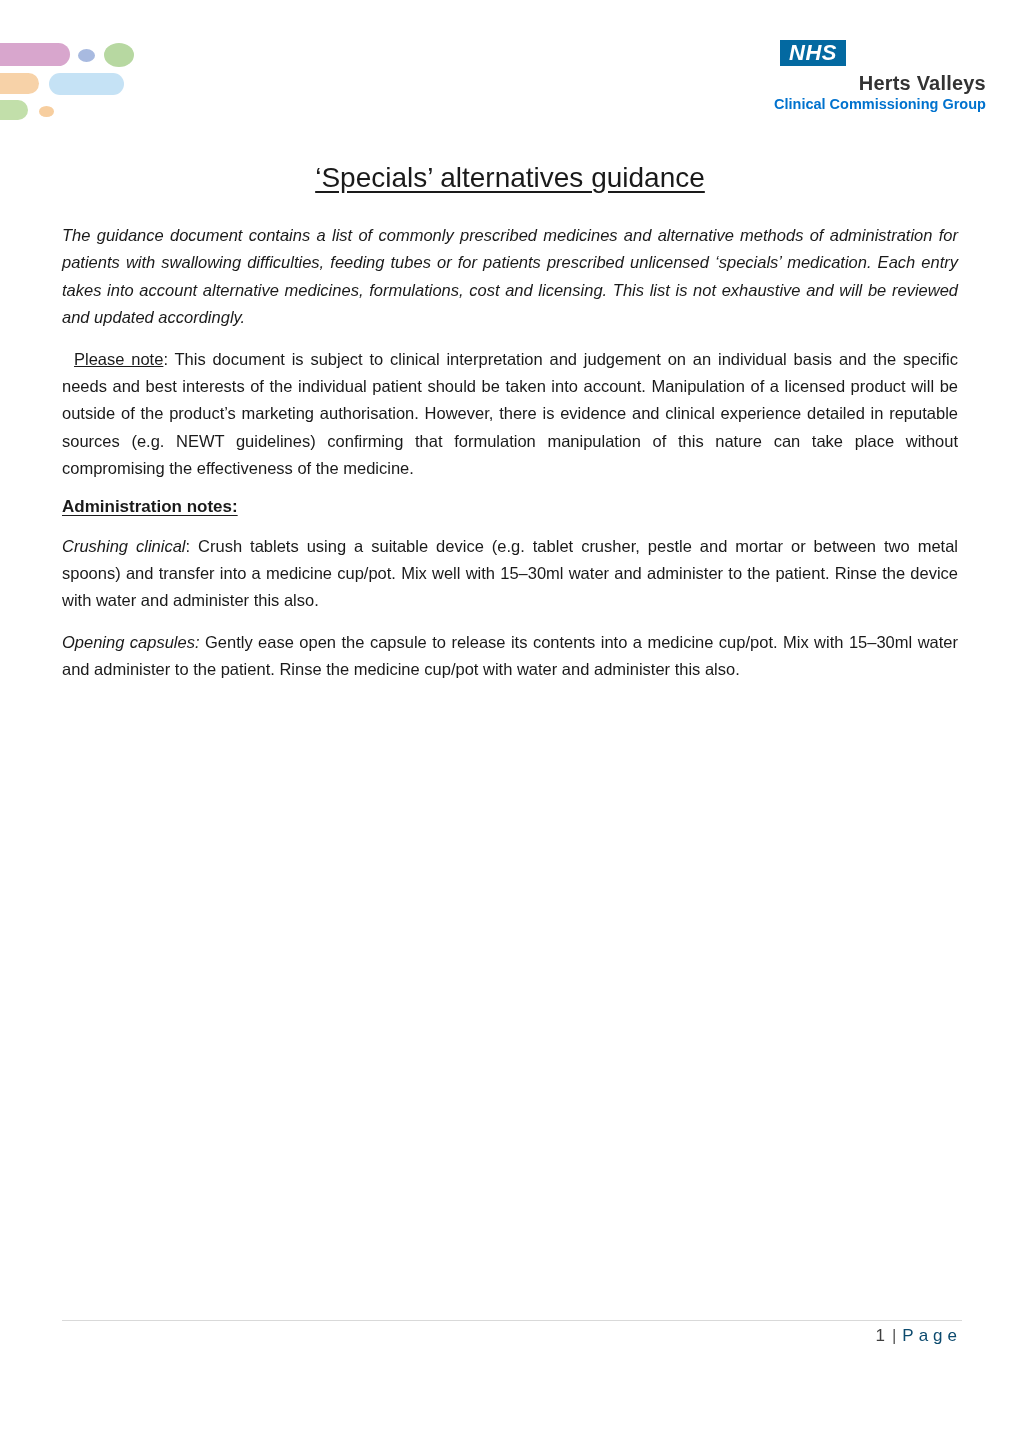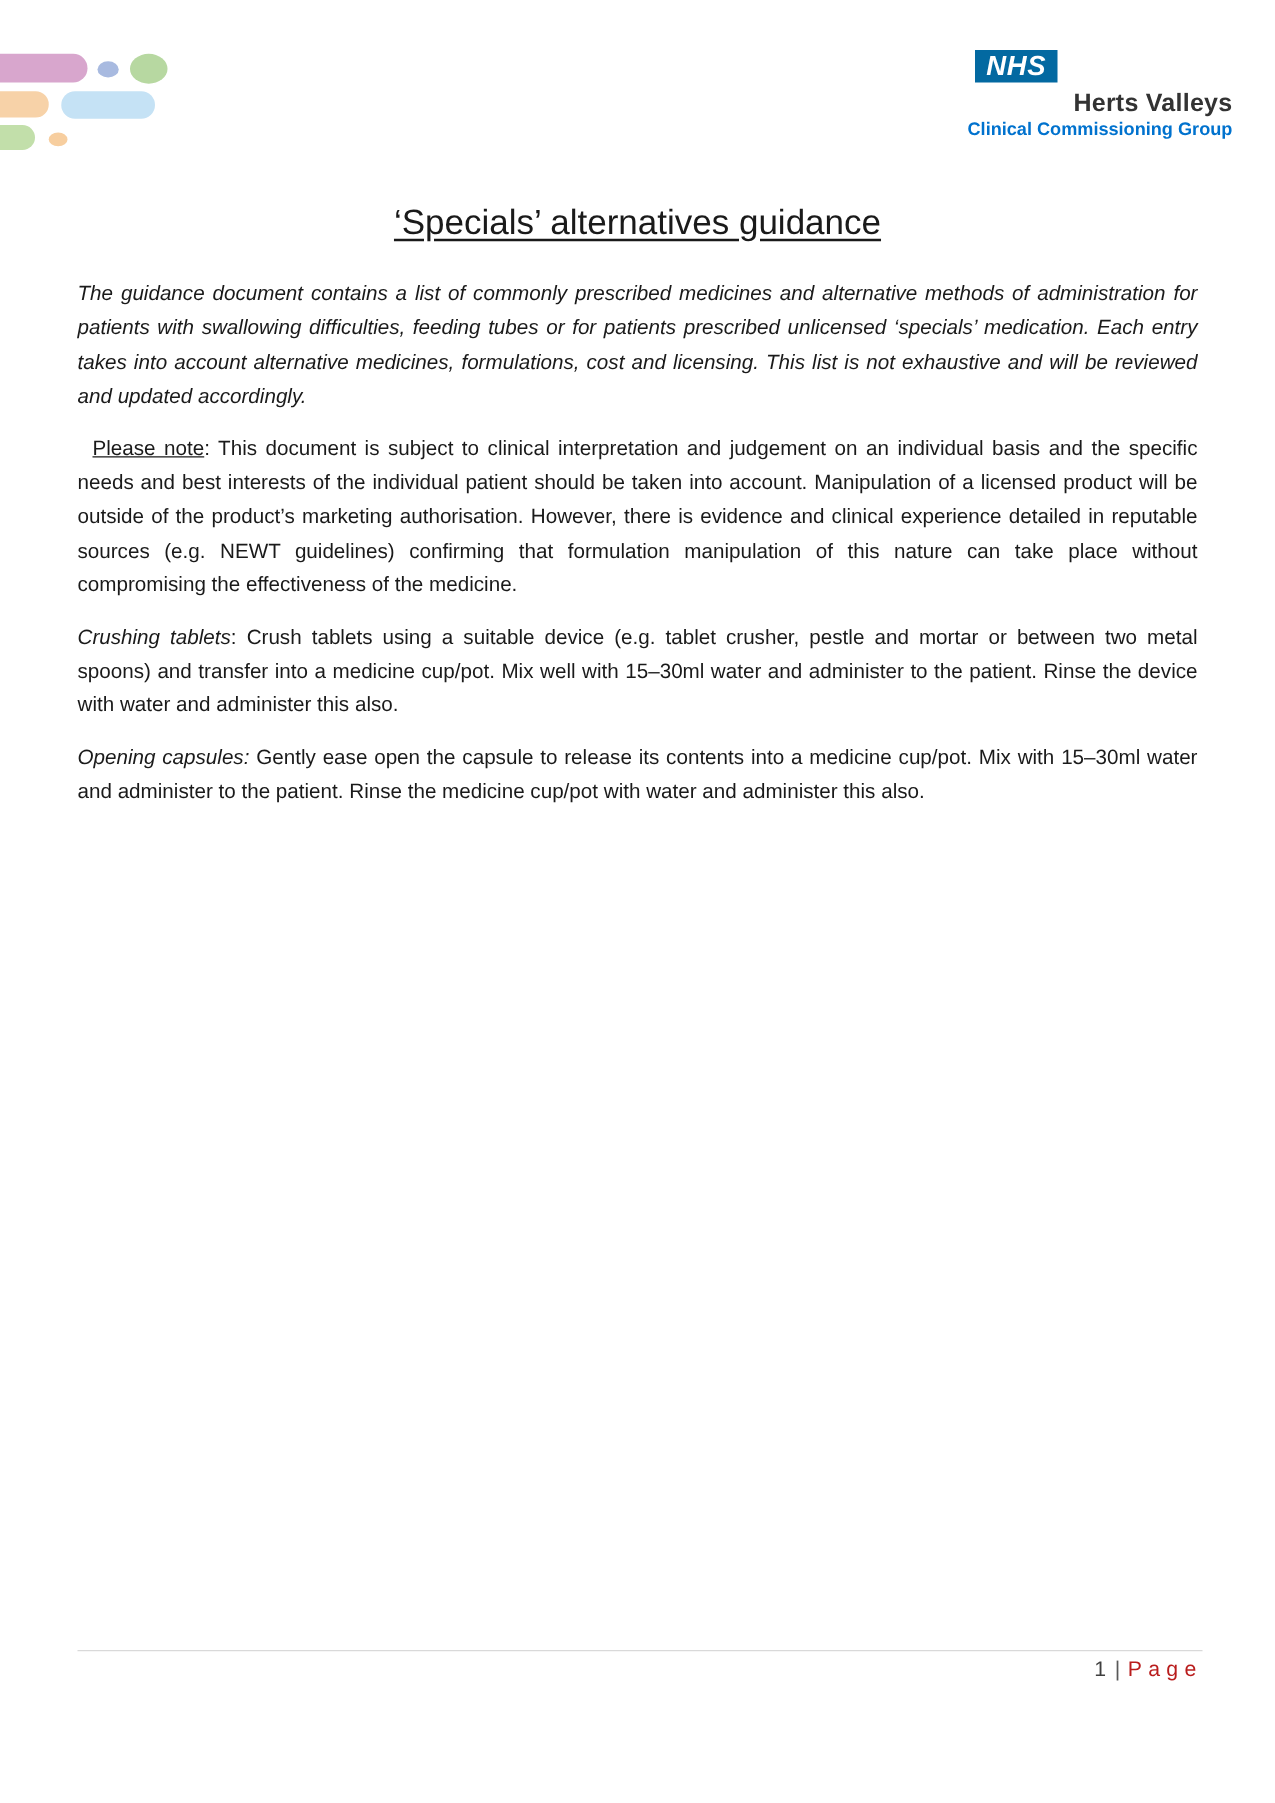--- a/index.html
+++ b/index.html
@@ -84,21 +84,21 @@
   .footer { position: absolute; left: 62px; right: 58px; top: 1320px; }
   .footer-rule { height: 1px; background: #d9d9d9; }
   .footer-text {
     margin-top: 5px;
     text-align: right;
     font-size: 17px;
     color: #808080;
   }
   .footer-text .pn { color: #3f3f3f; letter-spacing: 1px; }
   .footer-text .sep { color: #595959; margin: 0 6px; }
-  .footer-text .pg { color: #b91c1c; letter-spacing: 5px; }
+  .footer-text .pg { color: #0c4a6e; letter-spacing: 5px; }
 </style>
 </head>
 <body>
 
 <div class="page">
 
   <div class="deco-logo">
       <div class="deco-shape" style="left: -16px; top: 43px; width: 86px; height: 23px; border-radius: 12px; background: rgb(216, 166, 205);"></div>
       <div class="deco-shape" style="left: 78px; top: 49px; width: 17px; height: 13px; border-radius: 50%; background: rgb(168, 186, 224);"></div>
       <div class="deco-shape" style="left: 104px; top: 43px; width: 30px; height: 24px; border-radius: 50%; background: rgb(183, 216, 161);"></div>
@@ -117,22 +117,23 @@
   </div>
 
   <div class="content">
 
     <h1 class="title"><span class="u-span">‘Specials’ alternatives guidance</span></h1>
 
     <p class="body-p first">The guidance document contains a list of commonly prescribed medicines and alternative methods of administration for patients with swallowing difficulties, feeding tubes or for patients prescribed unlicensed ‘specials’ medication. Each entry takes into account alternative medicines, formulations, cost and licensing. This list is not exhaustive and will be reviewed and updated accordingly.</p>
 
     <p class="body-p"><span class="u">Please note</span><span>: This document is subject to clinical interpretation and judgement on an individual basis and the specific needs and best interests of the individual patient should be taken into account. Manipulation of a licensed product will be outside of the product’s marketing authorisation. However, there is evidence and clinical experience detailed in reputable sources (e.g. NEWT guidelines) confirming that formulation manipulation of this nature can take place without compromising the effectiveness of the medicine.</span></p>
 
+    <p class="admin-heading"><span class="u-span">Administration notes:</span></p>
 
-    <p class="body-p"><span class="i">Crushing tablets</span><span>:  Crush tablets using a suitable device (e.g. tablet crusher, pestle and mortar or between two metal spoons) and transfer into a medicine cup/pot. Mix well with 15–30ml water and administer to the patient. Rinse the device with water and administer this also.</span></p>
+    <p class="body-p"><span class="i">Crushing clinical</span><span>:  Crush tablets using a suitable device (e.g. tablet crusher, pestle and mortar or between two metal spoons) and transfer into a medicine cup/pot. Mix well with 15–30ml water and administer to the patient. Rinse the device with water and administer this also.</span></p>
 
     <p class="body-p"><span class="i">Opening capsules:</span><span> Gently ease open the capsule to release its contents into a medicine cup/pot. Mix with 15–30ml water and administer to the patient. Rinse the medicine cup/pot with water and administer this also.</span></p>
 
   </div>
 
   <div class="footer">
     <div class="footer-rule"></div>
     <div class="footer-text"><span class="pn">1</span><span class="sep">|</span><span class="pg">Page</span></div>
   </div>
 

